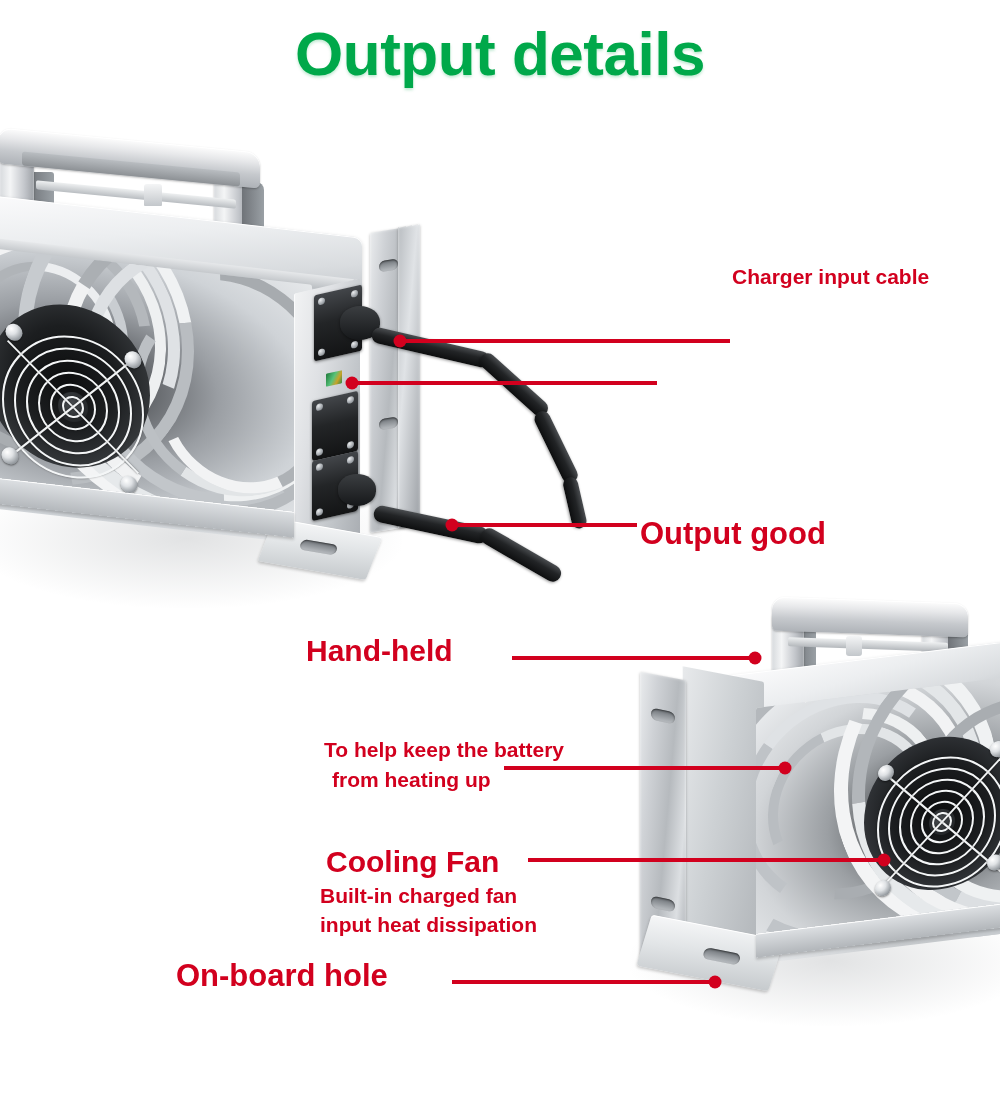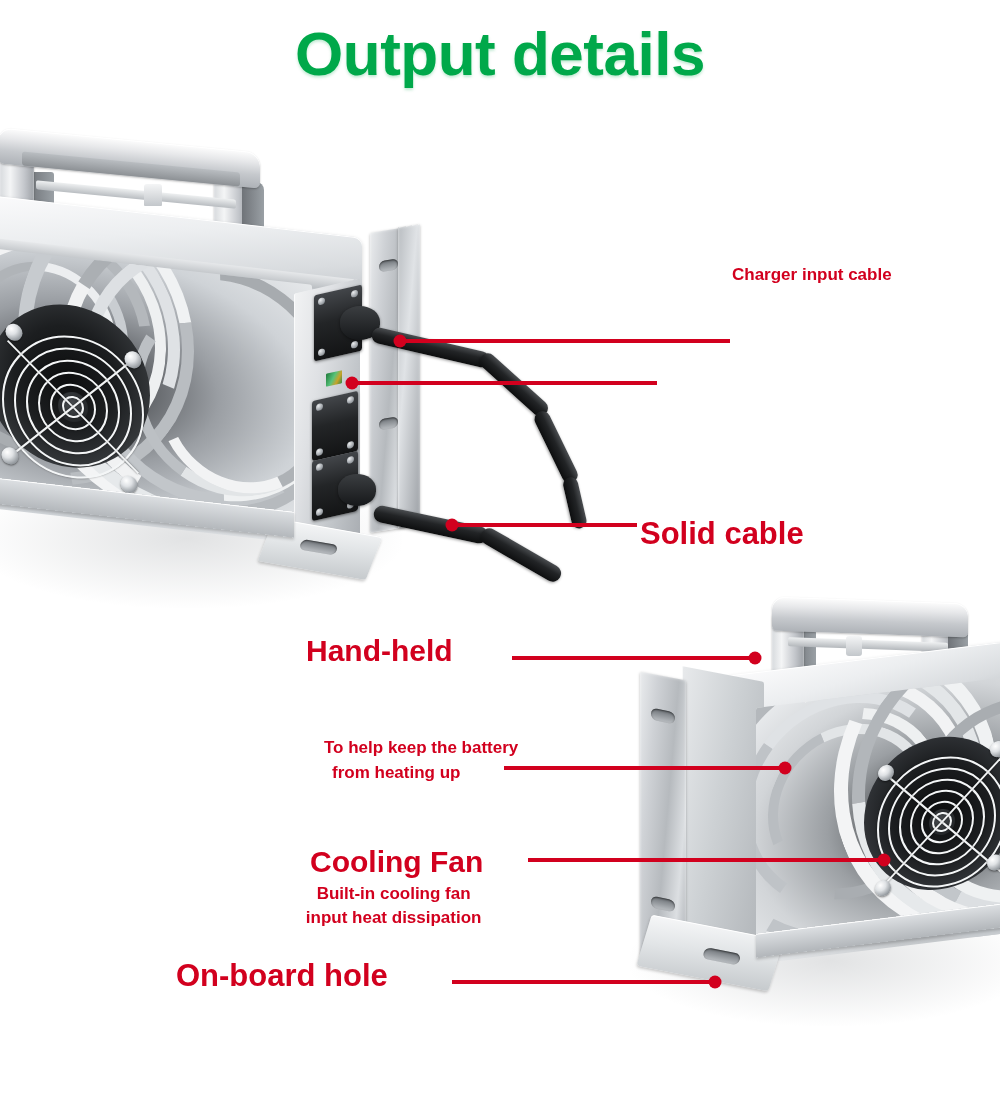--- a/index.html
+++ b/index.html
@@ -23,21 +23,21 @@
     letter-spacing:-0.5px;
     text-shadow:0 2px 3px rgba(0,168,74,.25);
   }
 
   
   .callout { position:absolute; color:#d2001e; }
   .callout .c-title {
     font-size:30px; font-weight:600; line-height:1.05; white-space:nowrap;
   }
   .callout .c-sub {
-    font-size:17px; font-weight:600; line-height:1.28; white-space:nowrap;
+    font-size:21px; font-weight:600; line-height:1.28; white-space:nowrap;
   }
 
   
   .lead {
     position:absolute;
     background:#d2001e;
     height:4px;
     transform-origin:0 50%;
   }
   .dot {
@@ -384,35 +384,35 @@
 
   <div class="lead" style="left:452px; top:980px; width:265px;"></div>
   <div class="dot" style="left:715px; top:982px;"></div>
 
   <div class="callout" style="left:732px; top:258px;">
     <div class="c-sub" style="margin-top:6px;">Charger input cable</div>
   </div>
 
 
   <div class="callout" style="left:640px; top:518px;">
-    <div class="c-title" style="font-size:31px;">Solid cable</div>
+    <div class="c-title" style="font-size:31px;">Output good</div>
   </div>
 
   <div class="callout" style="left:306px; top:635px;">
     <div class="c-title">Hand-held</div>
   </div>
 
   <div class="callout" style="left:328px; top:732px;">
     <div class="c-sub" style="margin-top:5px; margin-left:-4px;">To help keep the battery</div>
     <div class="c-sub" style="margin-left:4px; margin-top:3px;">from heating up</div>
   </div>
 
-  <div class="callout" style="left:310px; top:846px;text-align:center;">
+  <div class="callout" style="left:326px; top:846px;">
     <div class="c-title">Cooling Fan</div>
-    <div class="c-sub" style="margin-top:5px; margin-left:-6px;">Built-in cooling fan</div>
+    <div class="c-sub" style="margin-top:5px; margin-left:-6px;">Built-in charged fan</div>
     <div class="c-sub" style="margin-left:-6px; margin-top:3px;">input heat dissipation</div>
   </div>
 
   <div class="callout" style="left:176px; top:960px;">
     <div class="c-title" style="font-size:31px;">On-board hole</div>
   </div>
 
 </div>
 
 </body></html>

